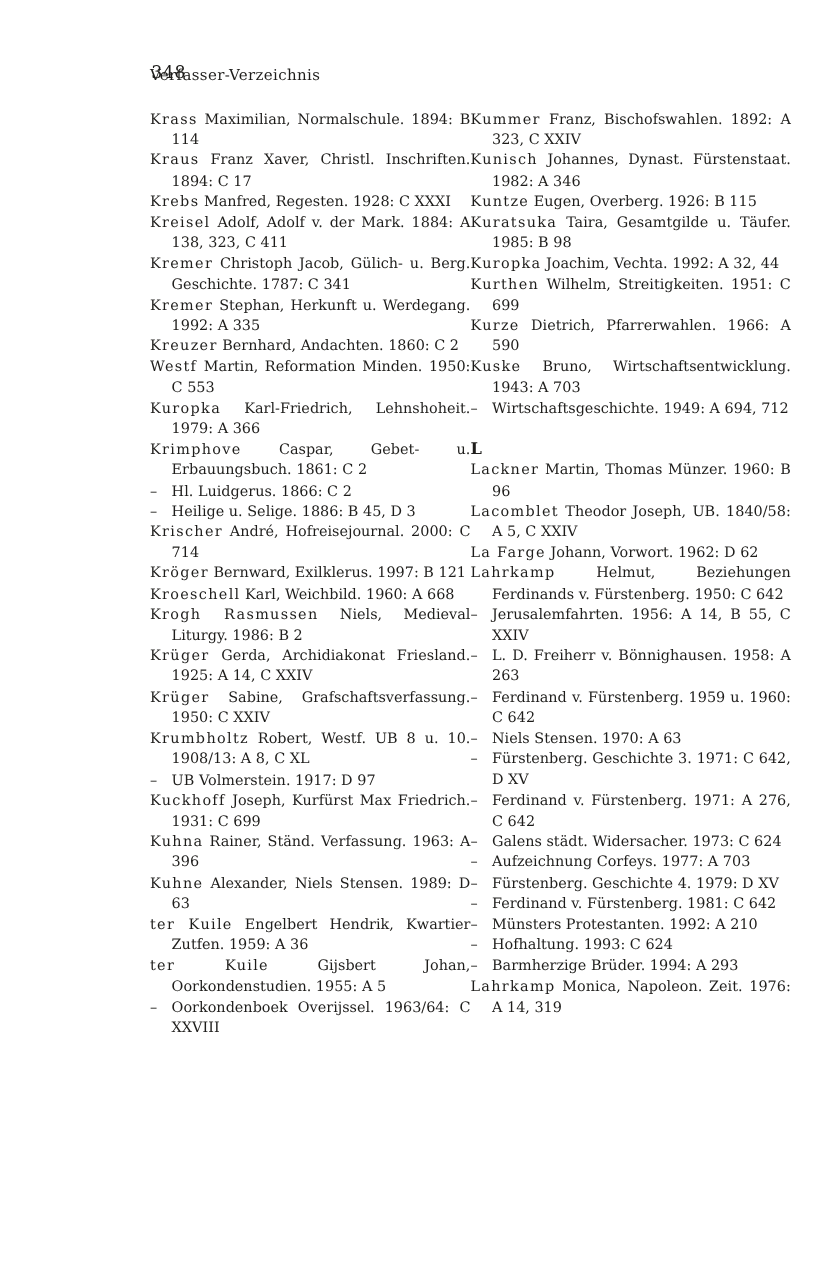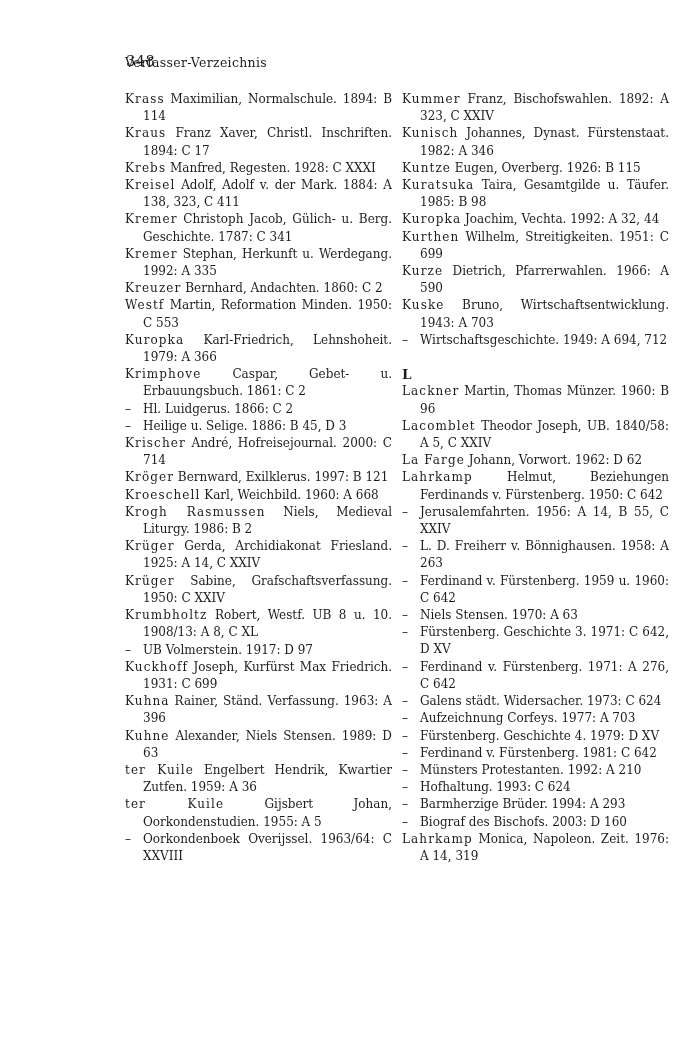--- a/index.html
+++ b/index.html
@@ -33,21 +33,20 @@
     left: 0; right: 0; top: 1.5px;
     text-align: left;
     font-size: 12.5px;
     letter-spacing: 0.3px;
   }
   .columns {
     position: absolute;
     top: 91px; left: 125px;
     width: 544px;
     display: flex;
-    gap: 10px;
   }
   .col { width: 267px; }
   .entry {
     margin: 0;
     padding-left: 18px;
     text-indent: -18px;
     text-align: justify;
     font-size: 12px;
     line-height: 17.2px;
     hyphens: none;
@@ -125,17 +124,16 @@
         <p class="entry"><span class="dash">–</span>Niels Stensen. 1970: A 63</p>
         <p class="entry"><span class="dash">–</span>Fürstenberg. Geschichte 3. 1971: C 642, D XV</p>
         <p class="entry"><span class="dash">–</span>Ferdinand v. Fürstenberg. 1971: A 276, C 642</p>
         <p class="entry"><span class="dash">–</span>Galens städt. Widersacher. 1973: C 624</p>
         <p class="entry"><span class="dash">–</span>Aufzeichnung Corfeys. 1977: A 703</p>
         <p class="entry"><span class="dash">–</span>Fürstenberg. Geschichte 4. 1979: D XV</p>
         <p class="entry"><span class="dash">–</span>Ferdinand v. Fürstenberg. 1981: C 642</p>
         <p class="entry"><span class="dash">–</span>Münsters Protestanten. 1992: A 210</p>
         <p class="entry"><span class="dash">–</span>Hofhaltung. 1993: C 624</p>
         <p class="entry"><span class="dash">–</span>Barmherzige Brüder. 1994: A 293</p>
-        <p class="entry"><span class="dash">–</span>Biograf des Bischofs. 2003: D 160</p>
         <p class="entry"><span class="author">Lahrkamp</span> Monica, Napoleon. Zeit. 1976: A 14, 319</p>
       </div>
   </div>
 </div>
 
 </body></html>

